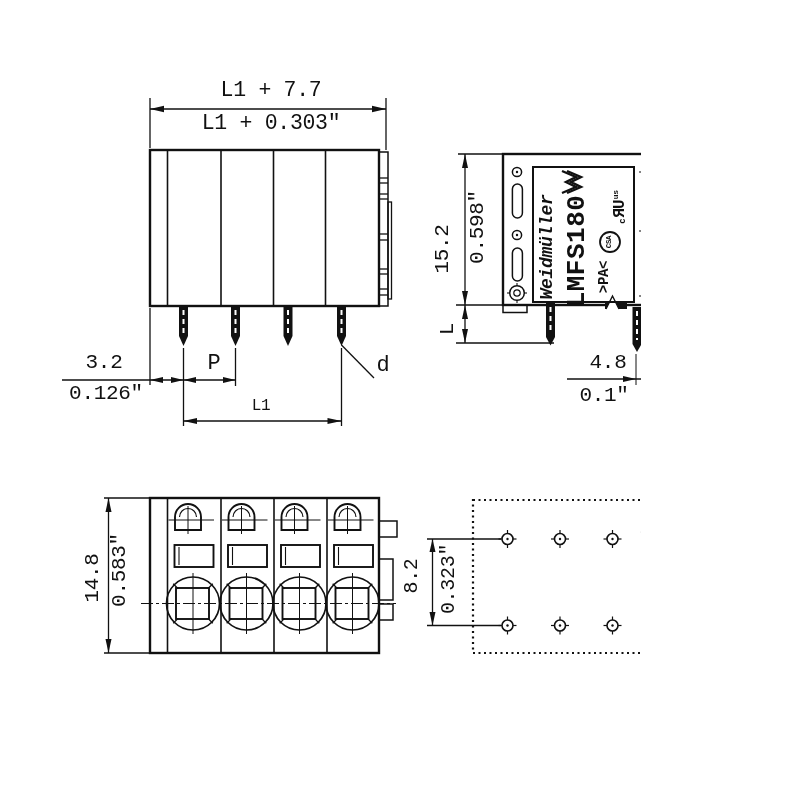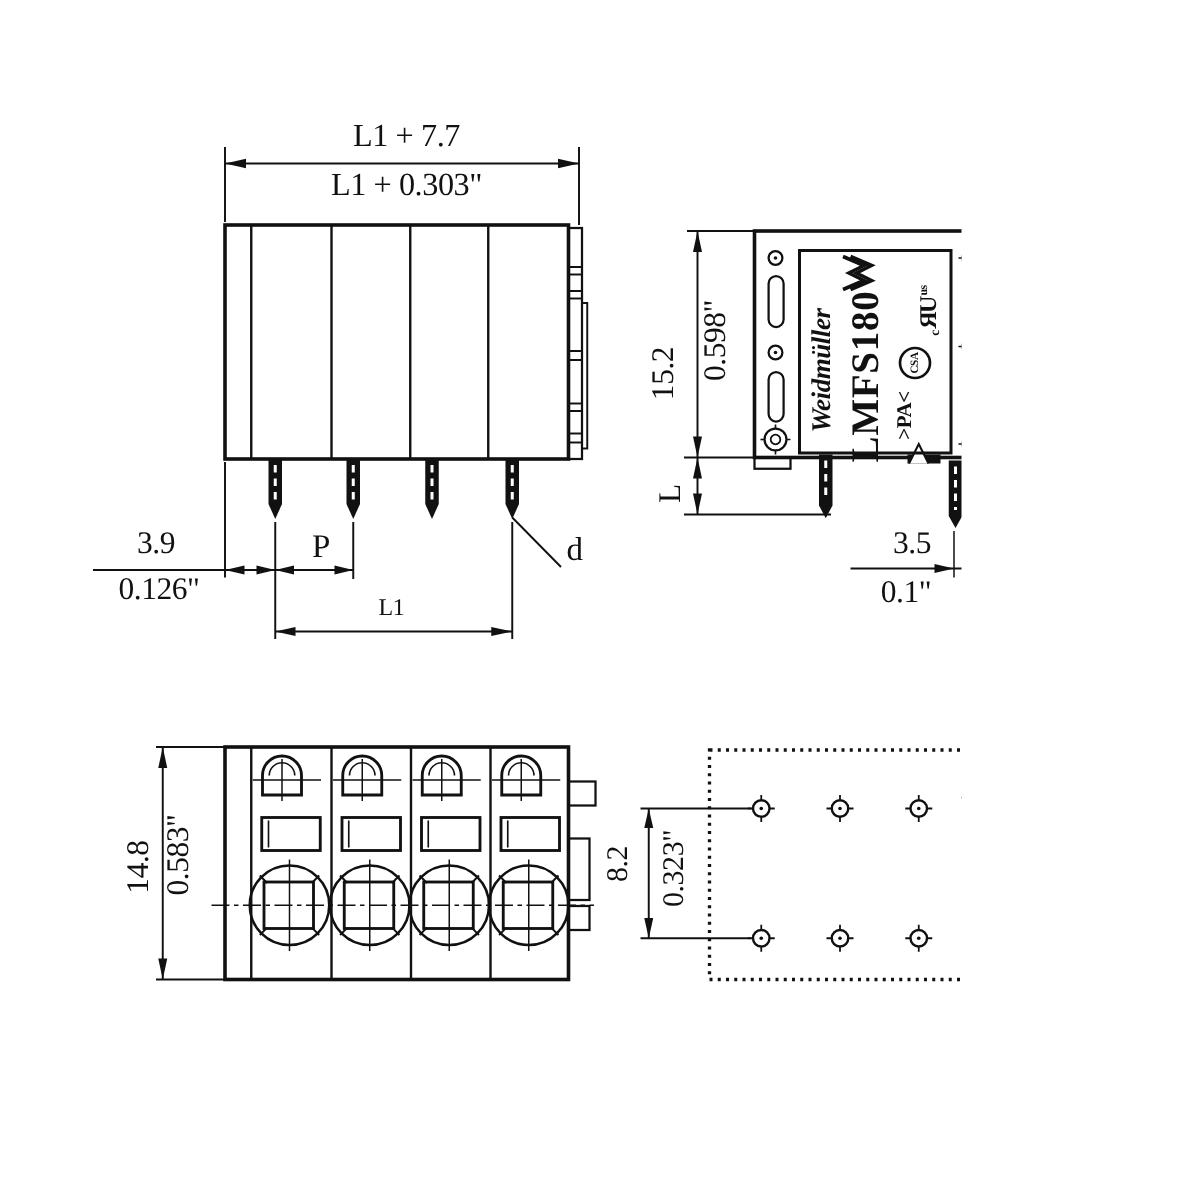--- a/index.html
+++ b/index.html
@@ -1,17 +1,17 @@
 <!DOCTYPE html>
 <html><head>
 <meta charset="utf-8">
 <style>
   html,body{margin:0;padding:0;background:#fff;}
   #stage{position:relative;width:641px;height:800px;background:#fff;overflow:hidden;
-         font-family:Liberation Serif, serif;color:#111;}
+         font-family:Liberation Mono, monospace;color:#111;}
   #stage svg{position:absolute;left:0;top:0;}
   .t{position:absolute;white-space:nowrap;color:#111;line-height:1;
      transform:translate(-50%,-50%);letter-spacing:-0.3px;}
   .rot{transform:translate(-50%,-50%) rotate(-90deg);}
   .b{font-weight:bold;}
   .it{font-style:italic;}
   .ulrow{display:flex;align-items:center;gap:1px;}
   .ulrow .small-c{font-size:9px;font-weight:bold;align-self:flex-end;}
   .ulrow .mark{font-size:16px;font-weight:bold;letter-spacing:-1px;}
   .ulrow .small-us{font-size:8px;font-weight:bold;align-self:flex-start;}
@@ -222,30 +222,30 @@
     <g stroke-width="1.4">
       <line x1="641" y1="531.5" x2="734" y2="563.5"></line>
       <polygon points="659,537.5 645.9,535.8 647.6,530.9" fill="#111" stroke="none"></polygon>
       <polygon points="672,542 683.5,548.7 685.2,543.8" fill="#111" stroke="none"></polygon>
     </g>
   </g>
 </svg>
 
 <div class="t" style="left:271px;top:91px;font-size:21.5px;">L1 + 7.7</div>
 <div class="t" style="left:271px;top:124px;font-size:21.5px;">L1 + 0.303"</div>
-<div class="t" style="left:104px;top:362px;font-size:21px;">3.9</div>
+<div class="t" style="left:104px;top:362px;font-size:21px;">3.2</div>
 <div class="t" style="left:106px;top:393px;font-size:21px;">0.126"</div>
 <div class="t" style="left:214px;top:364px;font-size:22px;">P</div>
 <div class="t" style="left:261px;top:406px;font-size:16px;">L1</div>
 <div class="t" style="left:383px;top:366px;font-size:22px;">d</div>
 
 <div class="t rot" style="left:442px;top:249px;font-size:21px;">15.2</div>
 <div class="t rot" style="left:477px;top:227px;font-size:21px;">0.598"</div>
 <div class="t rot" style="left:447px;top:329px;font-size:21px;">L</div>
-<div class="t" style="left:608px;top:362px;font-size:21px;">3.5</div>
+<div class="t" style="left:608px;top:362px;font-size:21px;">4.8</div>
 <div class="t" style="left:604px;top:395px;font-size:21px;">0.1"</div>
 
 <div class="t rot b it" style="left:547px;top:247px;font-size:18px;">Weidmüller</div>
 <div class="t rot b" style="left:577px;top:251px;font-size:26px;letter-spacing:0.5px;">LMFS180</div>
 <div class="t rot b" style="left:604px;top:277px;font-size:14px;">&gt;PA&lt;</div>
 <div class="t rot b" style="left:610px;top:242px;font-size:7.5px;">CSA</div>
 <div class="t rot ulrow" style="left:620px;top:207px;">
   <span class="small-c">c</span>
   <span class="mark">ЯU</span>
   <span class="small-us">us</span>

